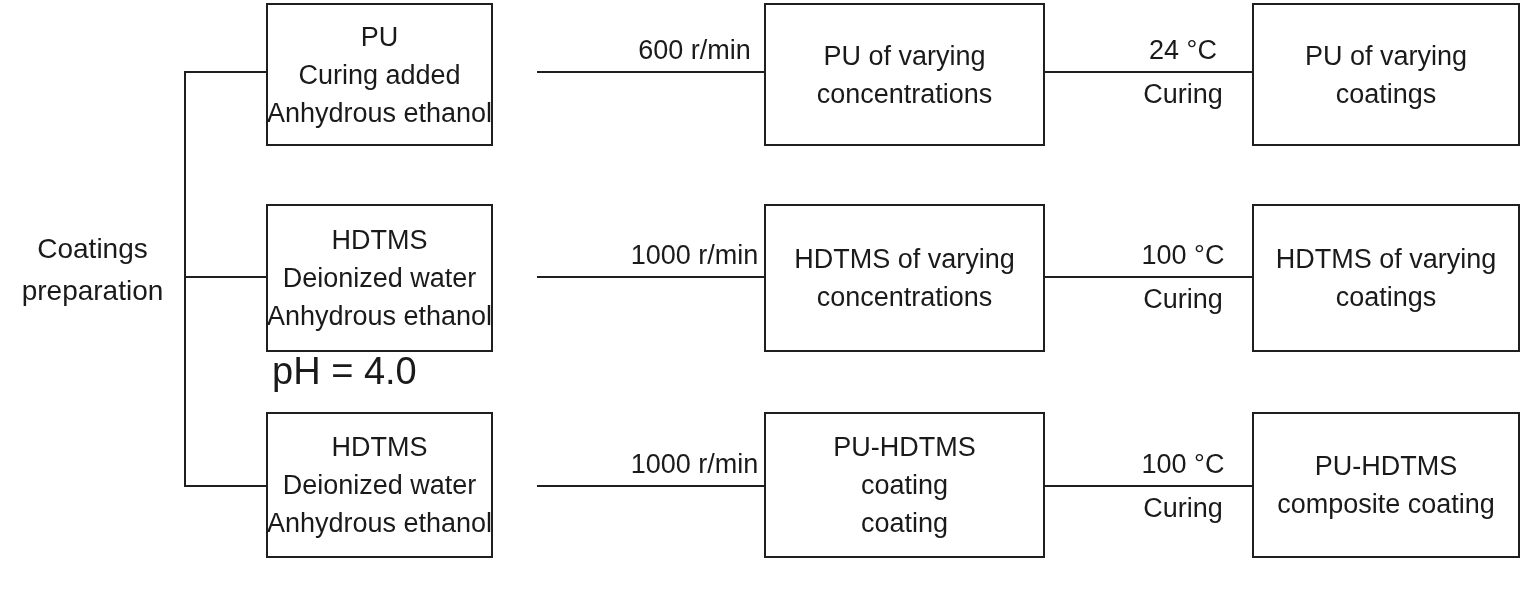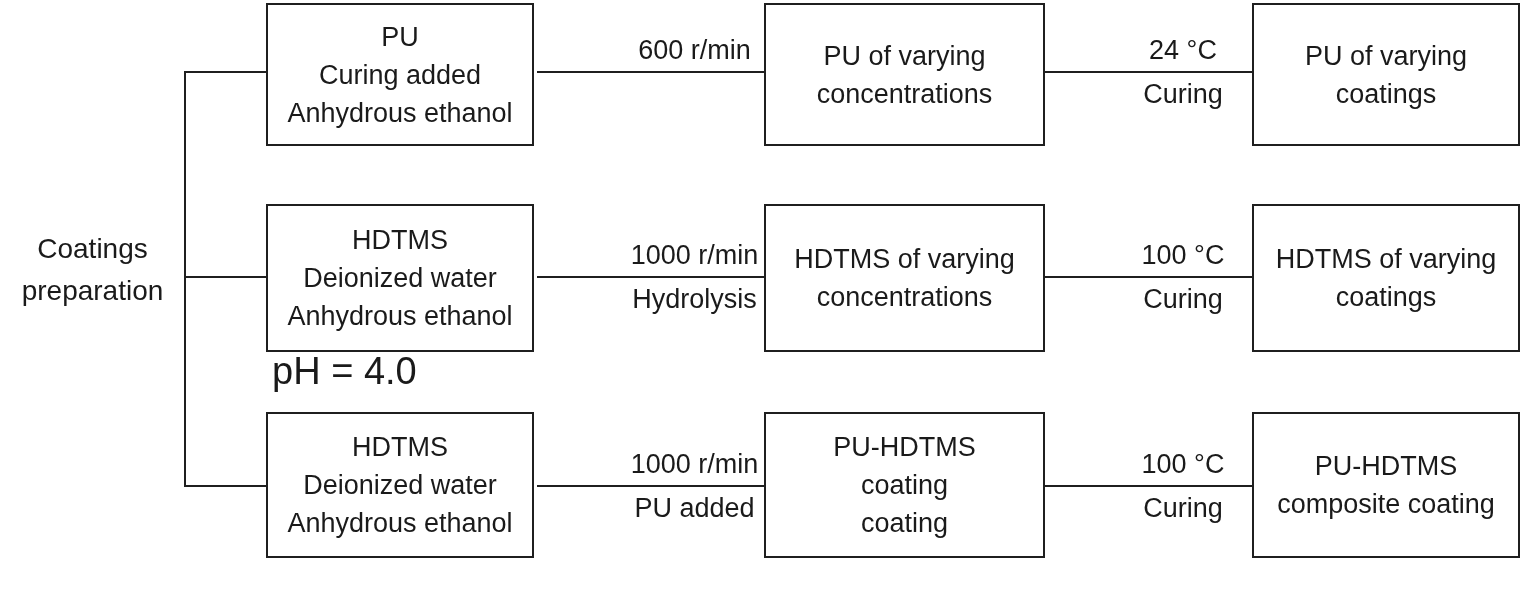--- a/index.html
+++ b/index.html
@@ -20,21 +20,21 @@
     display: flex;
     flex-direction: column;
     justify-content: center;
     align-items: center;
     text-align: center;
     font-size: 27px;
     line-height: 38px;
   }
   .box span { display: block; white-space: nowrap; }
   
-  .cA { left: 266px; width: 268px; }
+  .cA { left: 266px; width: 227px; }
   .cB { left: 764px; width: 281px; }
   .cC { left: 1252px; width: 268px; }
   
   .r1 { top: 3px;   height: 143px; }
   .r2 { top: 204px; height: 148px; }
   .r3 { top: 412px; height: 146px; }
   
   .hline, .vline { position: absolute; background: #1f1f1f; }
   .hline { height: 2px; }
   .vline { width: 2px; }
@@ -118,21 +118,20 @@
 
   <div class="box cA r2">
     <span>HDTMS</span>
     <span>Deionized water</span>
     <span>Anhydrous ethanol</span>
   </div>
   <div class="note note-ph">pH = 4.0</div>
 
   <div class="hline s1 ly2"></div>
   <div class="steplbl x1 above2">1000 r/min</div>
-  <div class="steplbl x1 below2">Hydrolysis</div>
 
   <div class="box cB r2">
     <span>HDTMS of varying</span>
     <span>concentrations</span>
   </div>
 
   <div class="hline s2 ly2"></div>
   <div class="steplbl x2 above2">100 °C</div>
   <div class="steplbl x2 below2">Curing</div>
 
@@ -142,21 +141,20 @@
   </div>
 
   <div class="box cA r3">
     <span>HDTMS</span>
     <span>Deionized water</span>
     <span>Anhydrous ethanol</span>
   </div>
 
   <div class="hline s1 ly3"></div>
   <div class="steplbl x1 above3">1000 r/min</div>
-  <div class="steplbl x1 below3">PU added</div>
 
   <div class="box cB r3">
     <span>PU-HDTMS</span>
     <span>coating</span>
     <span>coating</span>
   </div>
 
   <div class="hline s2 ly3"></div>
   <div class="steplbl x2 above3">100 °C</div>
   <div class="steplbl x2 below3">Curing</div>

